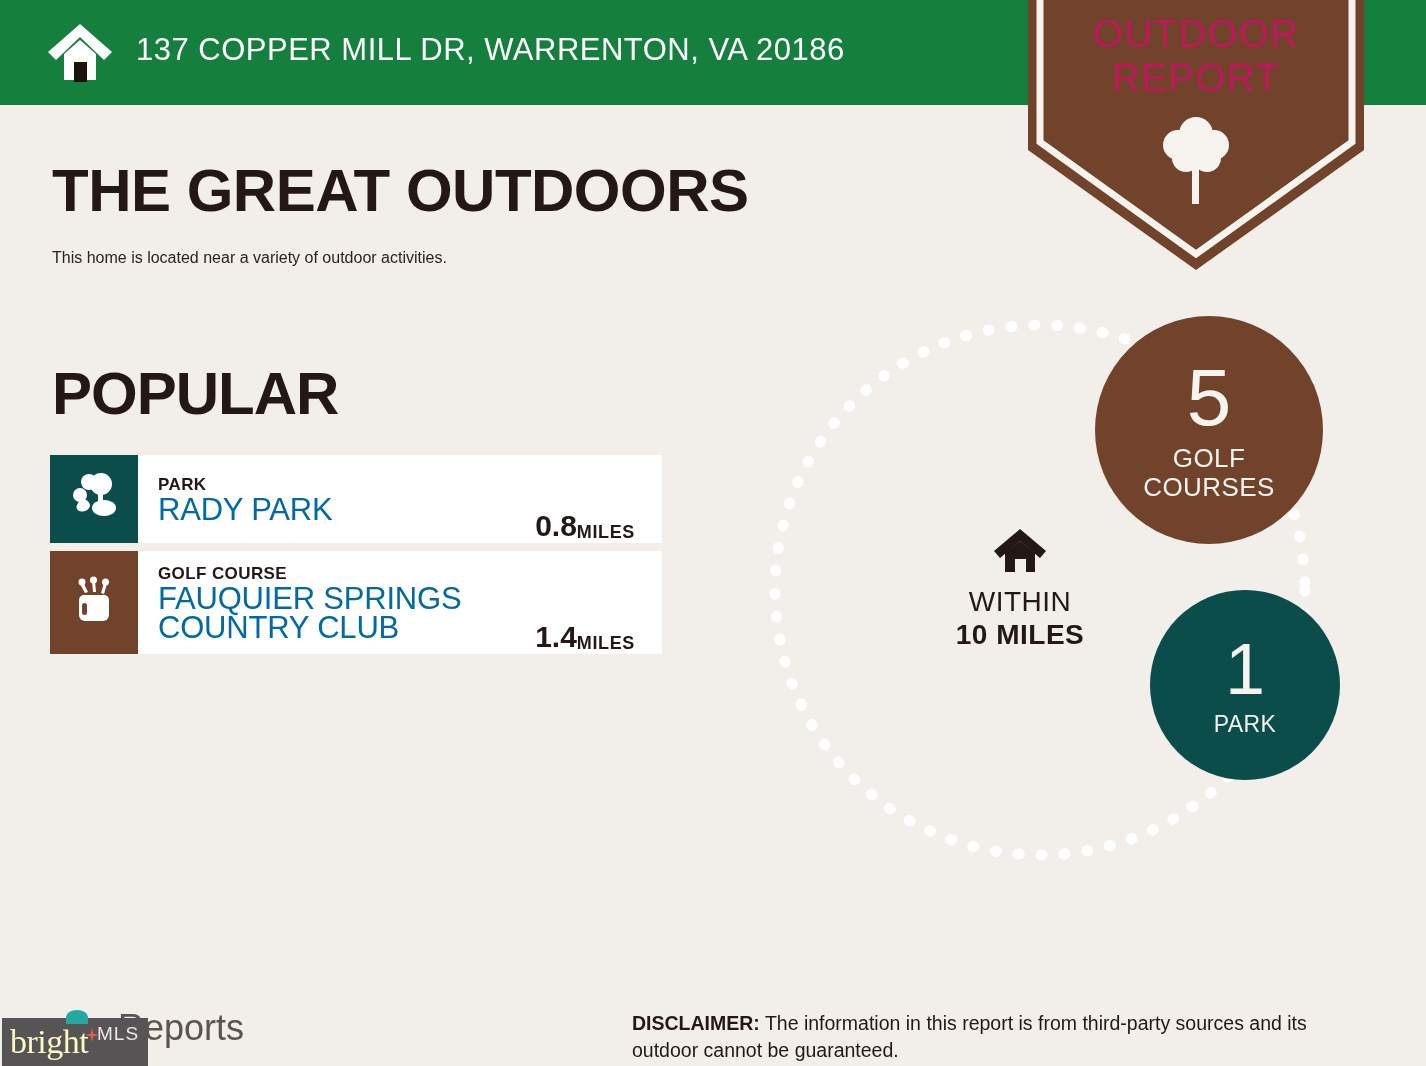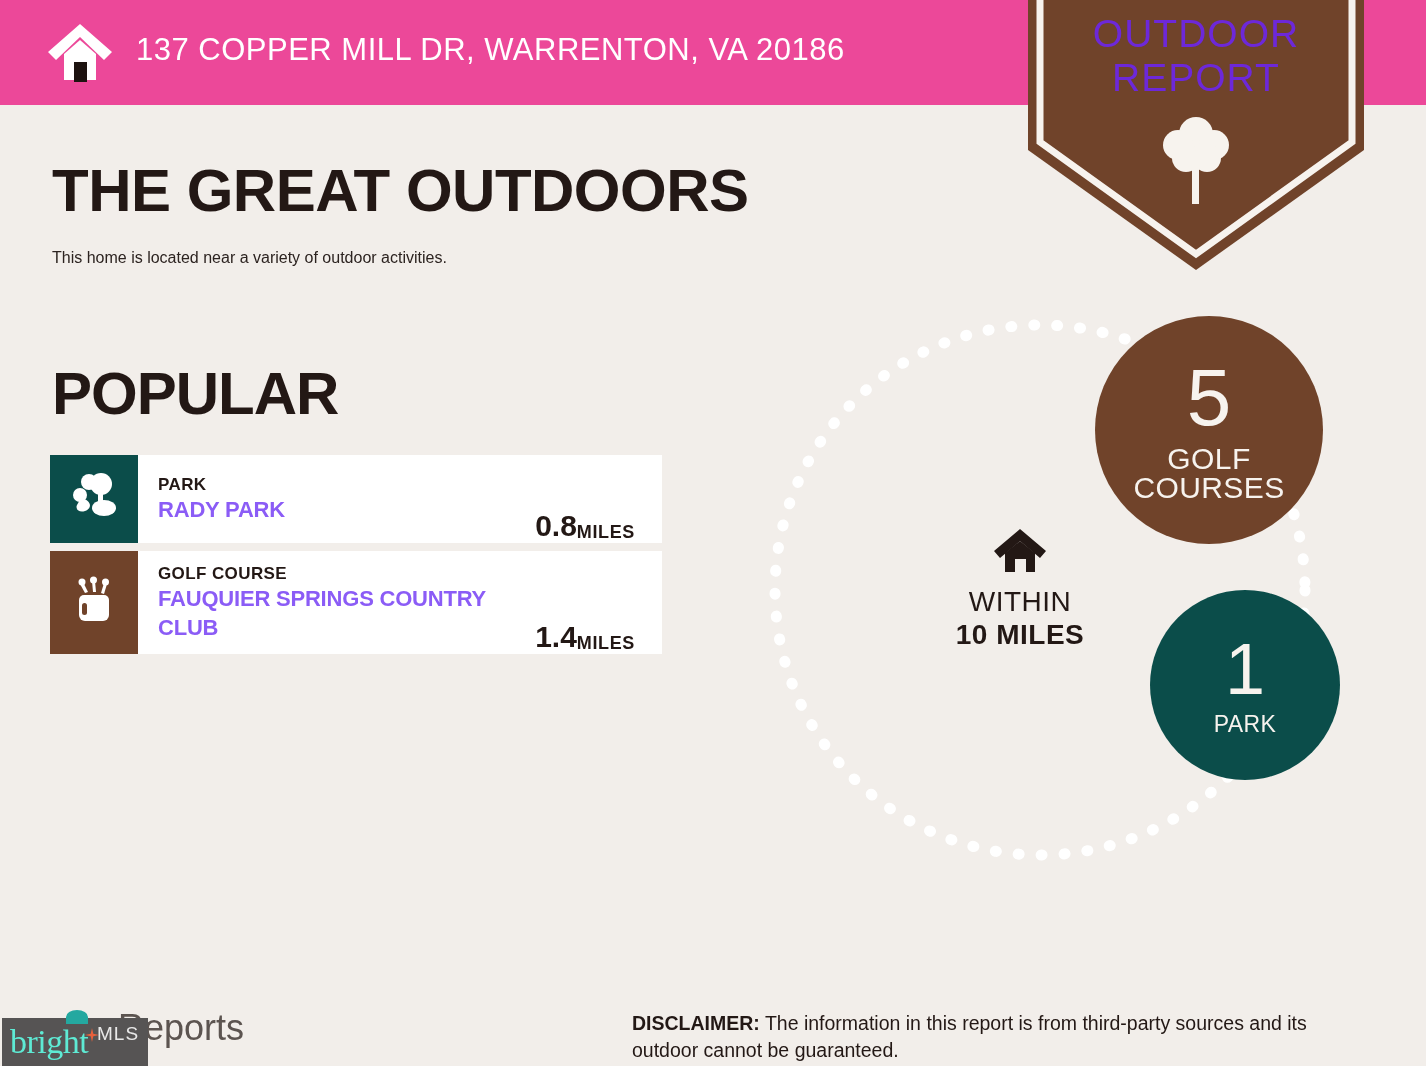--- a/index.html
+++ b/index.html
@@ -17,21 +17,21 @@
     background: #f2eeea;
     overflow: hidden;
   }
 
   
   #header-bar {
     position: absolute;
     left: 0; top: 0;
     width: 1426px;
     height: 105px;
-    background: #ec4899;
+    background: #15803d;
   }
   #header-home-icon {
     position: absolute;
     left: 44px; top: 16px;
     width: 72px; height: 72px;
   }
   #header-address {
     position: absolute;
     left: 136px; top: 24px;
     font-size: 31px;
@@ -45,21 +45,21 @@
   
   #badge {
     position: absolute;
     left: 1028px; top: -10px;
     width: 336px; height: 280px;
   }
   #badge-label-1, #badge-label-2 {
     position: absolute;
     width: 336px;
     text-align: center;
-    color: #6d28d9;
+    color: #be185d;
     font-size: 39px;
     font-weight: 400;
     letter-spacing: 1px;
     line-height: 44px;
   }
   #badge-label-1 { top: 22px; }
   #badge-label-2 { top: 66px; }
   #badge-tree-icon {
     position: absolute;
     left: 50%;
@@ -126,23 +126,23 @@
     justify-content: center;
   }
   .poi-cat {
     font-size: 17px;
     font-weight: bold;
     color: #231815;
     letter-spacing: 0.4px;
     line-height: 21px;
   }
   .poi-name {
-    font-size: 22px;
-    font-weight: bold;
-    color: #8b5cf6;
+    font-size: 31px;
+    font-weight: normal;
+    color: #0369a1;
     letter-spacing: -0.2px;
     line-height: 29px;
   }
   .poi-dist {
     flex: 0 0 118px;
     padding-right: 18px;
     display: flex;
     flex-direction: row;
     align-items: flex-end;
     justify-content: center;
@@ -214,21 +214,21 @@
     width: 190px; height: 190px;
     background: #0b4d4a;
   }
   .stat-num {
     font-size: 80px;
     font-weight: 400;
     line-height: 80px;
   }
   #stat-park .stat-num { font-size: 72px; line-height: 72px; }
   .stat-label {
-    font-size: 30px;
+    font-size: 26px;
     font-weight: 400;
     letter-spacing: 0.4px;
     line-height: 29px;
     margin-top: 6px;
   }
   #stat-park .stat-label { font-size: 23px; line-height: 26px; }
 
   
   #footer-brand-text {
     position: absolute;
@@ -242,21 +242,21 @@
     position: absolute;
     left: 2px; top: 1018px;
     width: 146px; height: 48px;
     background: #565454;
   }
   #brightmls-word {
     position: absolute;
     left: 8px; top: 4px;
     font-family: "Liberation Serif", serif;
     font-size: 34px;
-    color: #5eead4;
+    color: #fef9c3;
     line-height: 40px;
     letter-spacing: -0.5px;
   }
   #brightmls-sub {
     position: absolute;
     left: 95px; top: 4px;
     font-size: 19px;
     color: #e8e8e8;
     letter-spacing: 1px;
     line-height: 24px;

